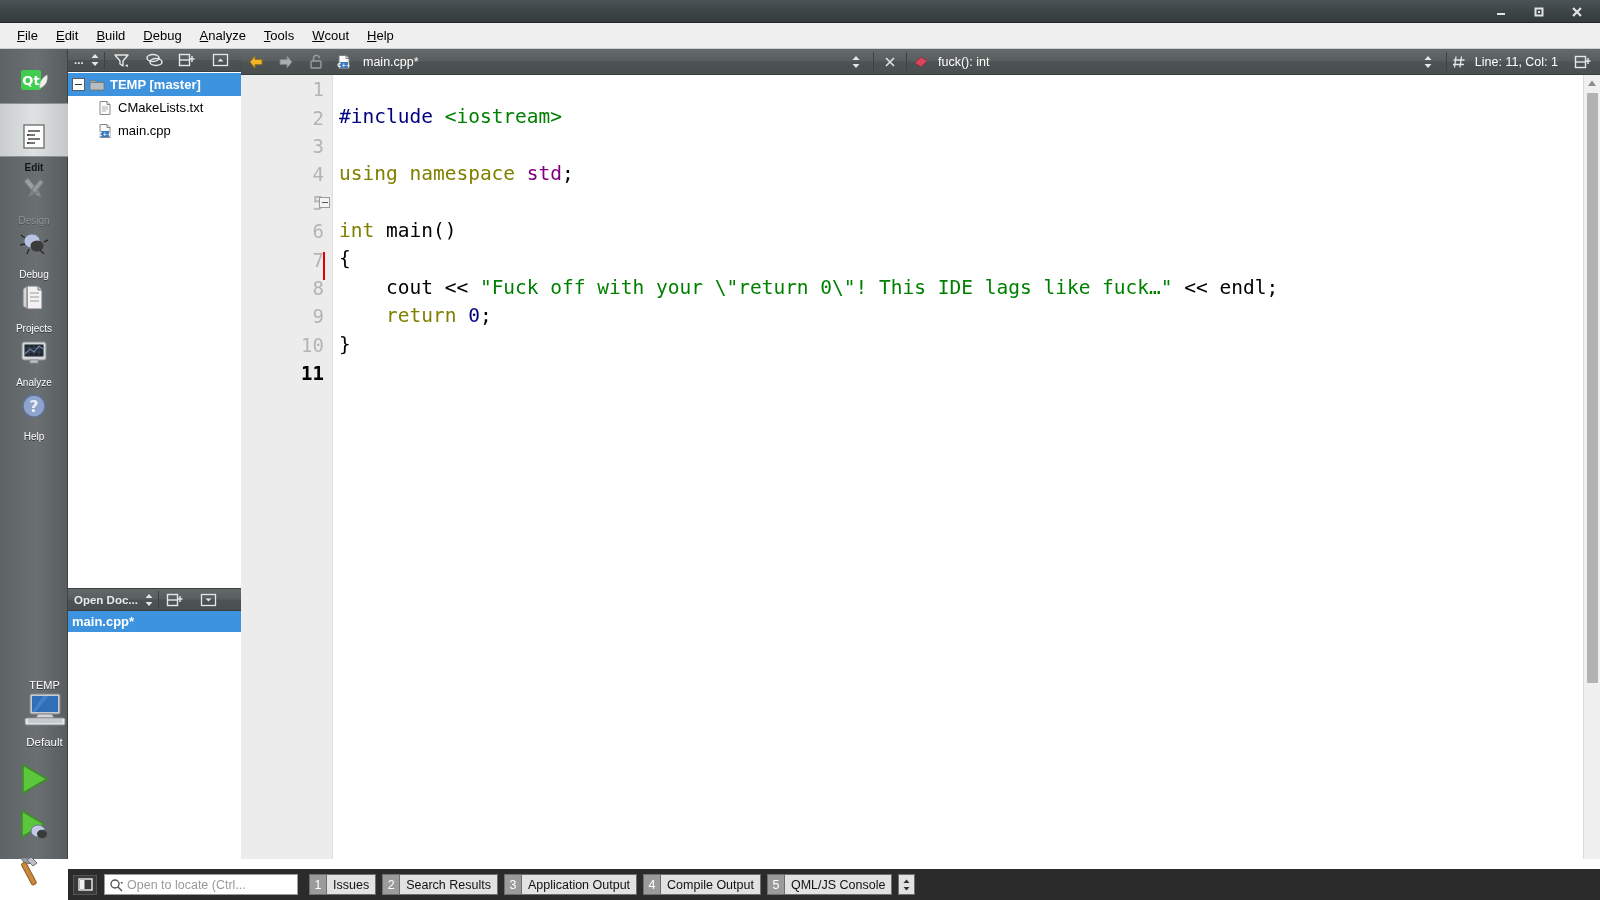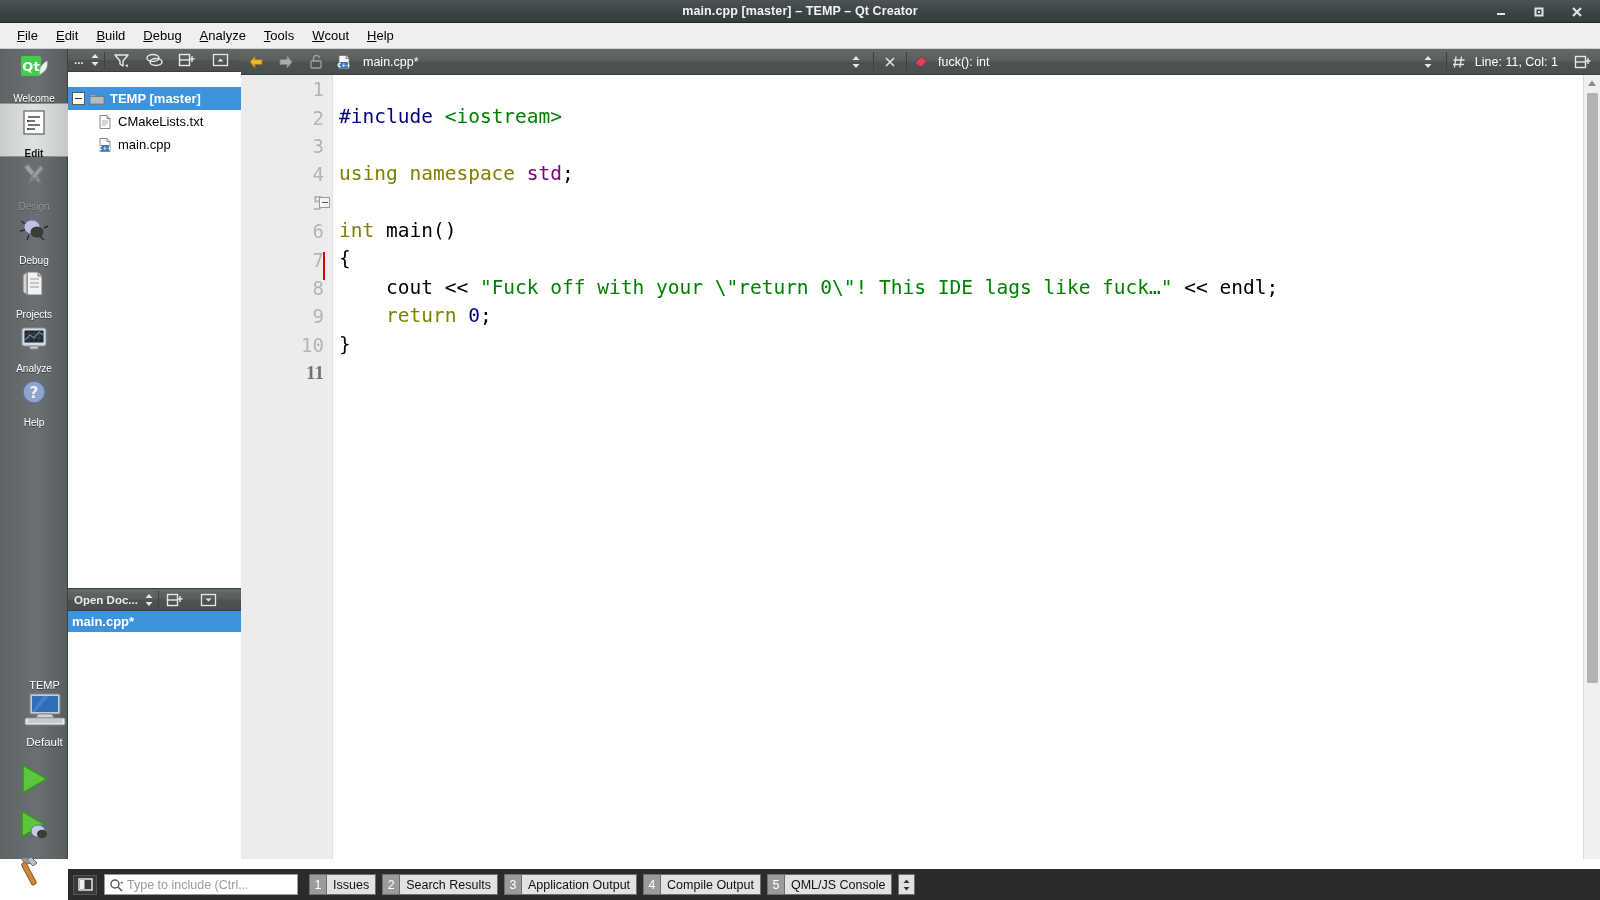--- a/index.html
+++ b/index.html
@@ -58,42 +58,42 @@
     font-size: 10px; color: #ffffff; margin-top: 9px; line-height: 12px;
     text-shadow: 0 1px 0 rgba(0,0,0,.5);
   }
   .mode.selected {
     background: linear-gradient(to right, #c9cdcd 0%, #dfe2e2 50%, #c4c8c8 100%);
     border-top: 1px solid #8e9293; border-bottom: 1px solid #8e9293;
   }
   .mode.selected .mlabel { color: #151515; text-shadow: none; font-weight: bold; }
   .mode.disabled .mlabel { color: #8e9294; text-shadow: 0 1px 0 rgba(0,0,0,.25); }
   .mode.disabled .icn { opacity: .42; }
-  .icn { width: 32px; height: 32px; position: relative; }
+  .icn { width: 32px; height: 32px; position: relative; margin-top: 14px; }
 
   .kitzone { position: absolute; left: 0; top: 630px; width: 89px; }
   .kit-proj { font-size: 11px; color: #fff; text-align: center; text-shadow: 0 1px 0 rgba(0,0,0,.5); }
   .kit-icon { display: flex; justify-content: center; align-items: center; margin-top: 1px; position: relative; }
   .kit-default { font-size: 11.5px; color: #fff; text-align: center; text-shadow: 0 1px 0 rgba(0,0,0,.5); margin-top: 6px; }
   .runbtn { width: 68px; height: 46px; display: flex; align-items: center; justify-content: center; }
 
   
   .projpanel { position: absolute; left: 68px; top: 49px; width: 173px; height: 810px; background: #ffffff; }
   .ptoolbar {
     height: 23px; width: 173px;
     background: linear-gradient(to bottom, #636868 0%, #585d5e 48%, #4d5253 52%, #494e4f 100%);
     border-bottom: 1px solid #3a3f40;
     display: flex; align-items: center;
   }
   .ptool {
     height: 23px; display: flex; align-items: center; justify-content: center; color: #e6e8e8;
   }
   .ptool-sep { width: 1px; height: 17px; background: #3c4142; }
   .ptool-label { font-size: 11.5px; color: #e9ebeb; padding: 0 3px 0 6px; font-weight: bold; }
-  .tree { padding-top: 1px; background: #fff; height: 516px; margin-top: 14px; }
+  .tree { padding-top: 1px; background: #fff; height: 516px; }
   .trow { height: 23px; display: flex; align-items: center; font-size: 13px; color: #000; padding-left: 4px; }
   .trow.sel { background: #3d93de; color: #ffffff; font-weight: bold; }
   .texp { width: 13px; height: 13px; border: 1px solid #5a5a5a; background: #fff; display: flex; align-items: center; justify-content: center; margin-right: 4px; flex: none; }
   .texp i { display: block; width: 7px; height: 1px; background: #333; }
   .tico { width: 16px; height: 16px; margin-right: 5px; flex: none; }
 
   .odheader {
     position: absolute; left: 0; top: 539px; width: 173px; height: 23px;
     background: linear-gradient(to bottom, #636868 0%, #585d5e 48%, #4d5253 52%, #494e4f 100%);
     border-top: 1px solid #3a3f40; border-bottom: 1px solid #3a3f40;
@@ -121,21 +121,21 @@
   .gutter {
     position: absolute; left: 0; top: 0; width: 92px; bottom: 0;
     background: #ececec; border-right: 1px solid #e0e0e0;
   }
   .gline {
     height: 28.4px; display: flex; align-items: center; justify-content: flex-end;
     padding-right: 8px;
     font-family: "DejaVu Sans Mono", "Liberation Mono", monospace;
     font-size: 19px; color: #b4b4b4;
   }
-  .gline.cur { color: #737373; font-weight: bold; font-family: Liberation Serif, serif; }
+  .gline.cur { color: #000000; font-weight: bold; }
   .gfold {
     position: absolute; right: 2px; width: 11px; height: 11px;
     border: 1px solid #9a9a9a; background: #f4f4f4;
     display: flex; align-items: center; justify-content: center;
   }
   .gfold i { width: 6px; height: 1px; background: #555; display: block; }
   .caretmark { position: absolute; width: 2px; background: #e00000; }
   .codearea {
     position: absolute; left: 93px; top: 0; right: 17px; bottom: 0;
     font-family: "DejaVu Sans Mono", "Liberation Mono", monospace;
@@ -194,21 +194,20 @@
   .editbottom {
     position: absolute; left: 241px; right: 0; bottom: 31px; height: 10px; background: #fff;
   }
 </style>
 </head>
 <body>
 
 <div id="app">
 
   <div class="titlebar">
-    <div class="titlebar-title">main.cpp [master] – TEMP – Qt Creator</div>
     <div class="winbtns">
       <div class="winbtn">
         <svg width="14" height="14" viewBox="0 0 14 14">
             <rect x="3" y="8" width="8" height="2" fill="#dfe3e4"></rect>
           </svg>
       </div>
       <div class="winbtn">
         <svg width="14" height="14" viewBox="0 0 14 14">
             <rect x="3.5" y="3.5" width="7" height="7" fill="none" stroke="#dfe3e4" stroke-width="2"></rect>
             <rect x="6" y="6" width="2" height="2" fill="#dfe3e4"></rect>
@@ -594,21 +593,21 @@
           <rect x="1" y="1" width="13" height="11" fill="none" stroke="#f0f0f0" stroke-width="1.4"></rect>
           <rect x="2" y="2" width="4.5" height="9" fill="#f0f0f0"></rect>
         </svg>
     </div>
     <div class="locator">
       <svg width="15" height="14" viewBox="0 0 15 14">
         <circle cx="6" cy="6" r="4" fill="none" stroke="#555" stroke-width="1.4"></circle>
         <path d="M9 9 L13 13" stroke="#555" stroke-width="1.4"></path>
         <path d="M11.5 4 L14 4 L12.75 6.2 Z" fill="#555"></path>
       </svg>
-      <span class="lp">Type to include (Ctrl...</span>
+      <span class="lp">Open to locate (Ctrl...</span>
     </div>
 
     <div class="obtn">
       <div class="num">1</div>
       <div class="lbl">Issues</div>
     </div>
     <div class="obtn">
       <div class="num">2</div>
       <div class="lbl">Search Results</div>
     </div>

